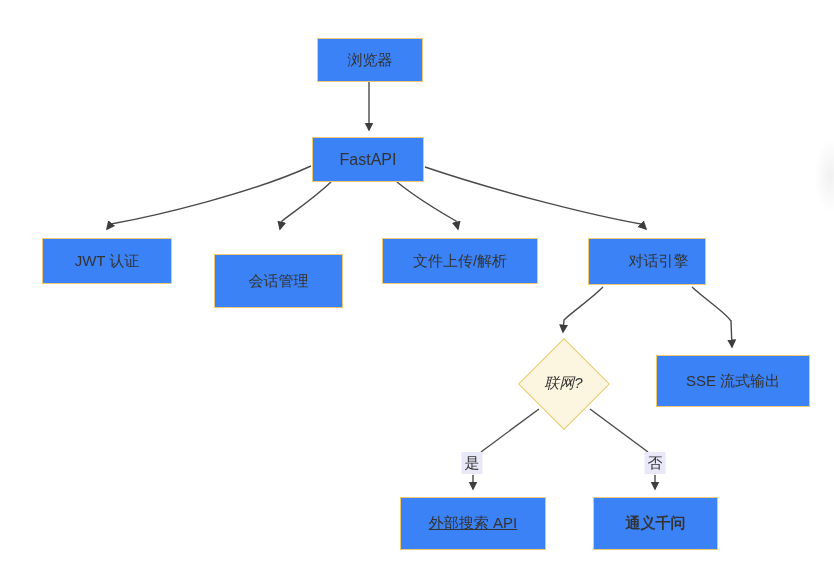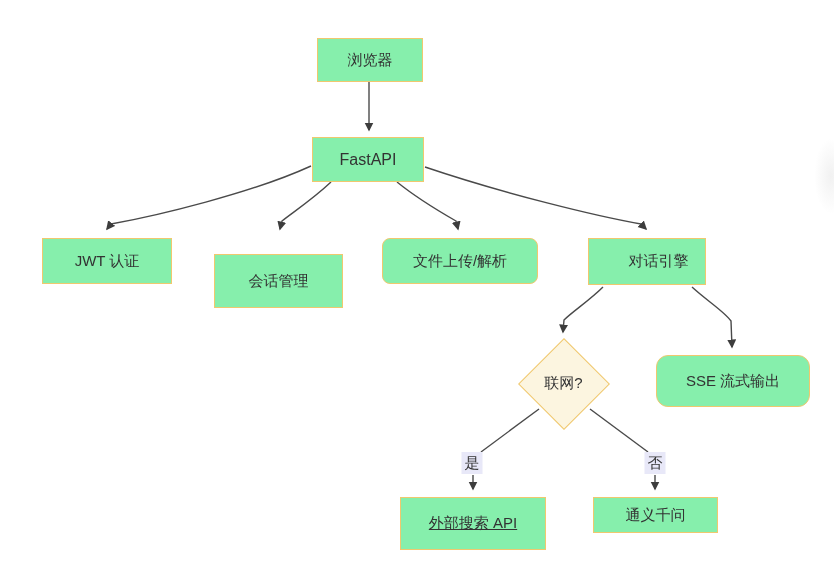--- a/index.html
+++ b/index.html
@@ -14,36 +14,36 @@
   .edges {
     position: absolute;
     left: 0; top: 0;
     width: 834px; height: 583px;
   }
   .node {
     position: absolute;
     display: flex;
     align-items: center;
     justify-content: center;
-    background: #86efac;
+    background: #3b82f6;
     border: 1px solid #f0c86e;
     color: #333333;
     font-size: 15px;
     box-sizing: border-box;
     white-space: nowrap;
   }
   .node-browser { left: 317px; top: 38px;  width: 106px; height: 44px; }
   .node-fastapi { left: 312px; top: 137px; width: 112px; height: 45px; font-size: 16px; }
   .node-jwt     { left: 42px;  top: 238px; width: 130px; height: 46px; }
   .node-session { left: 214px; top: 254px; width: 129px; height: 54px; }
-  .node-file    { left: 382px; top: 238px; width: 156px; height: 46px; border-radius: 8px; }
+  .node-file    { left: 382px; top: 238px; width: 156px; height: 46px; }
   .node-engine  { left: 588px; top: 238px; width: 118px; height: 47px; padding-left: 23px; }
-  .node-sse     { left: 656px; top: 355px; width: 154px; height: 52px; border-radius: 12px; }
+  .node-sse     { left: 656px; top: 355px; width: 154px; height: 52px; }
   .node-search  { left: 400px; top: 497px; width: 146px; height: 53px; text-decoration: underline; }
-  .node-qwen    { left: 593px; top: 497px; width: 125px; height: 36px; }
+  .node-qwen    { left: 593px; top: 497px; width: 125px; height: 53px; font-weight: bold; }
 
   .diamond-wrap {
     position: absolute;
     left: 517px; top: 337px;
     width: 93px; height: 93px;
   }
   .diamond-shape {
     position: absolute;
     left: 50%; top: 50%;
     width: 65px; height: 65px;
@@ -53,20 +53,21 @@
     box-sizing: border-box;
   }
   .diamond-label {
     position: absolute;
     left: 0; top: 0; right: 0; bottom: 0;
     display: flex;
     align-items: center;
     justify-content: center;
     color: #333333;
     font-size: 15px;
+    font-style: italic;
   }
   .edge-label {
     position: absolute;
     transform: translate(-50%, -50%);
     background: #e8e8f8;
     color: #333333;
     font-size: 15px;
     padding: 1px 3px;
     line-height: 20px;
   }

